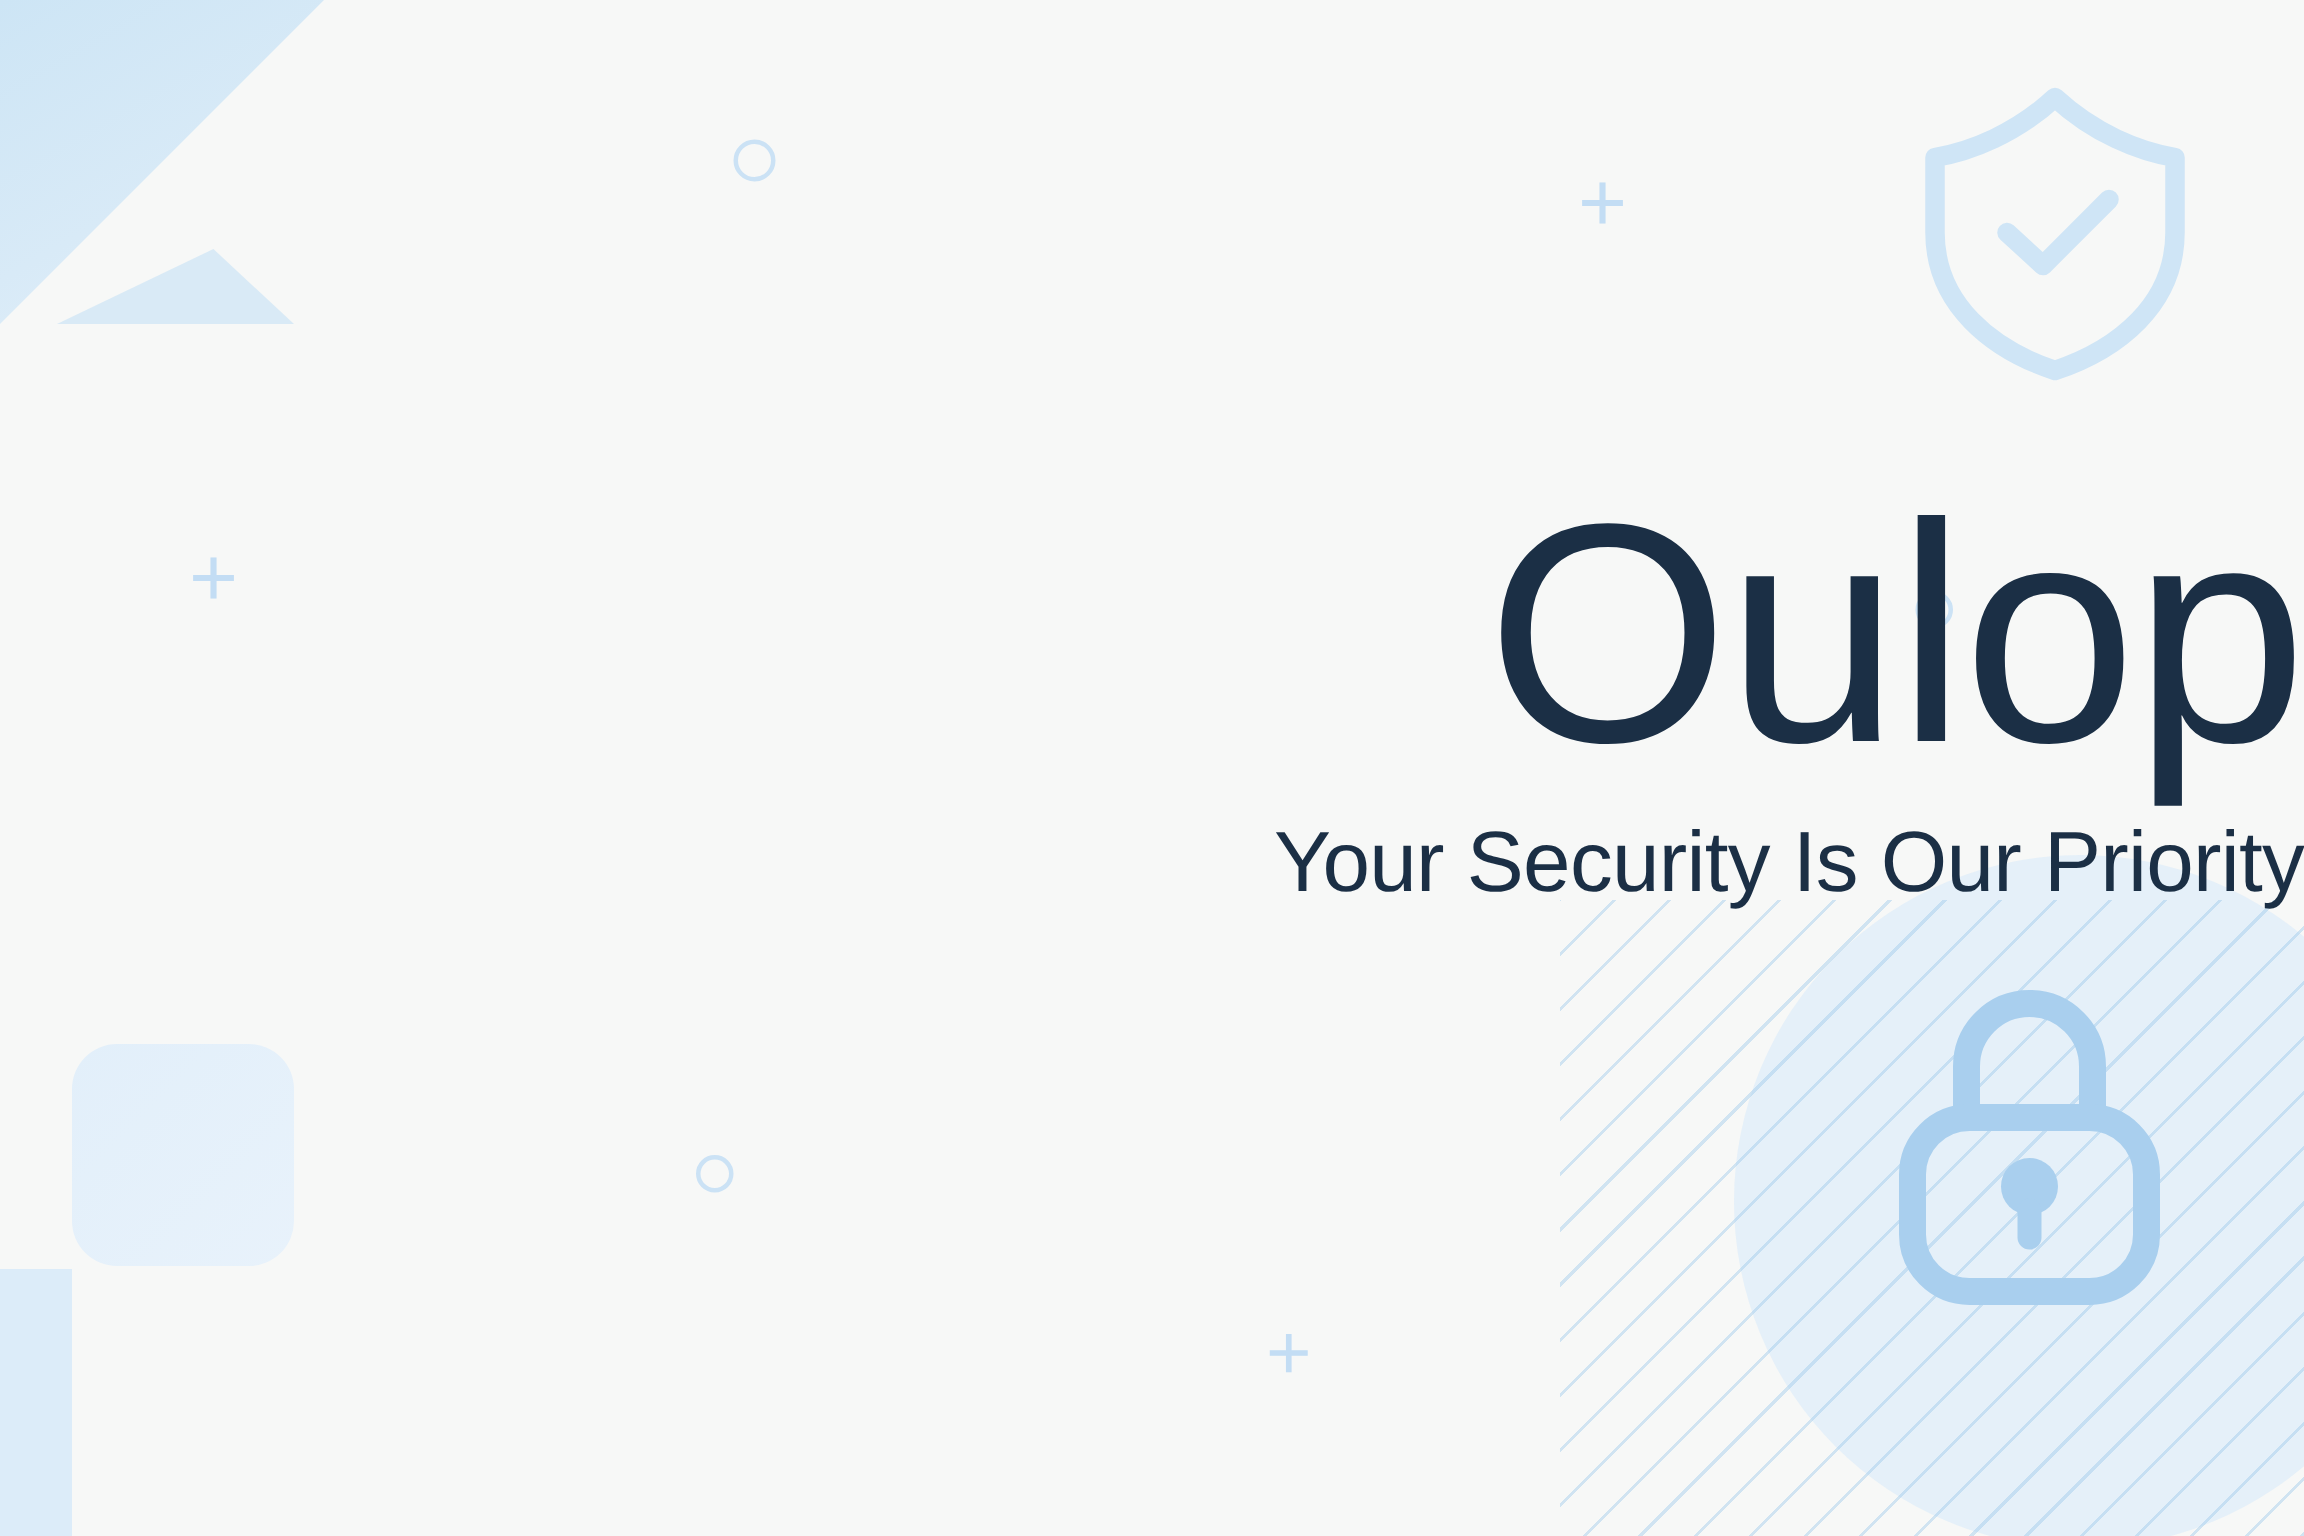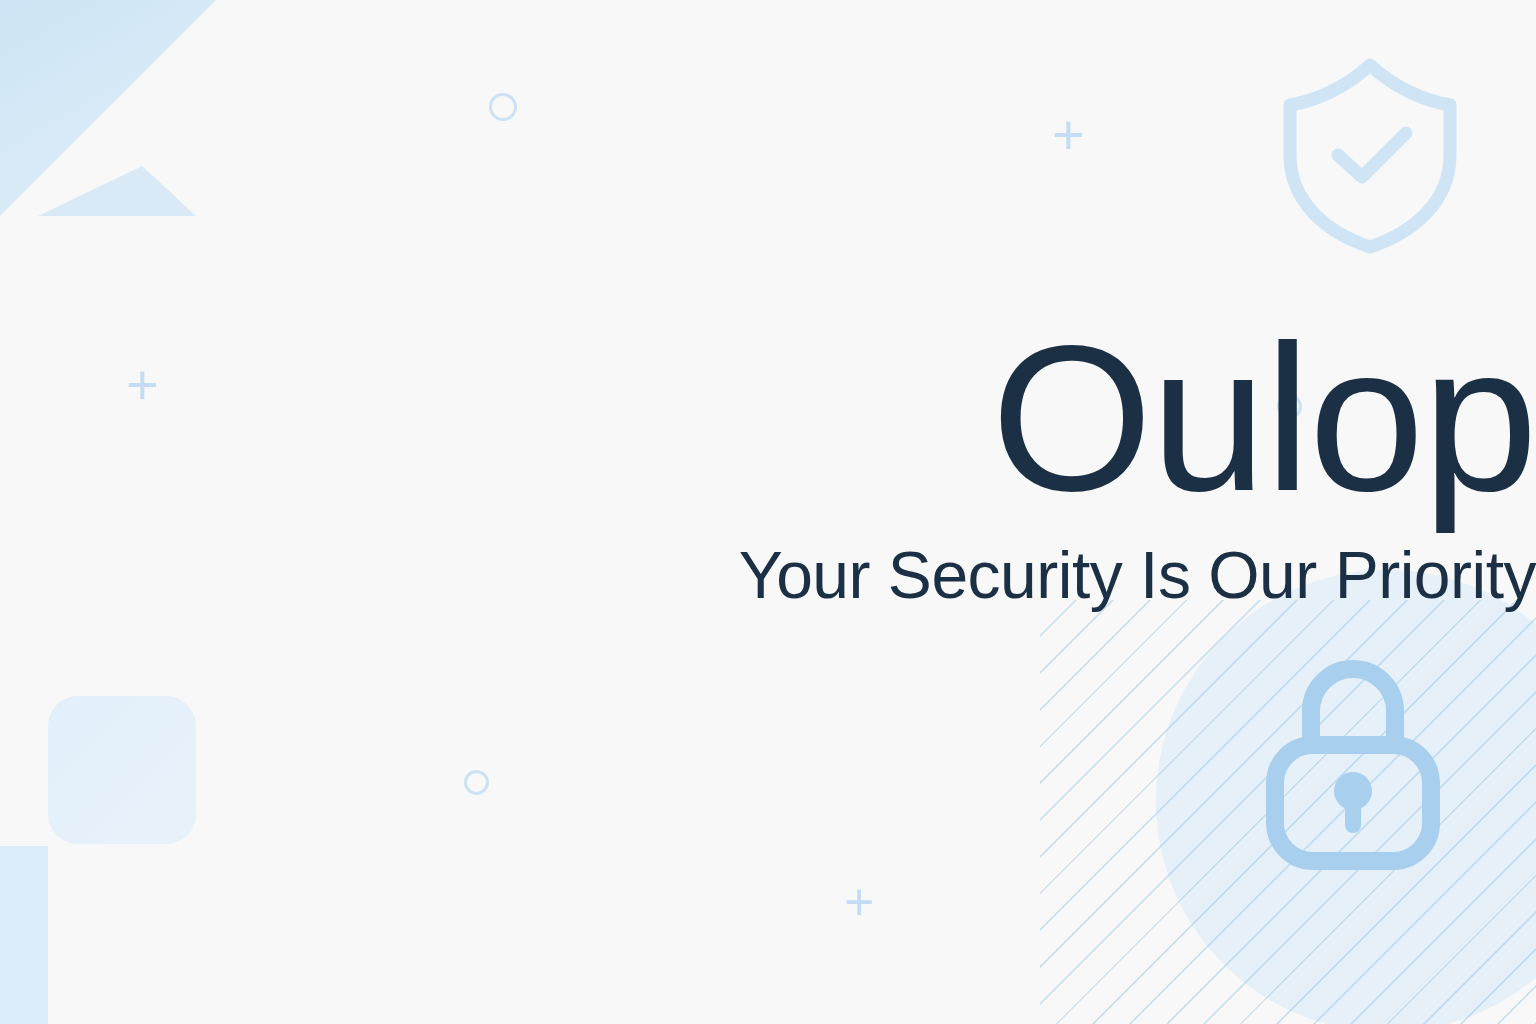--- a/index.html
+++ b/index.html
@@ -108,21 +108,21 @@
   #brand-title {
     font-size: 208px;
     line-height: 1;
     font-weight: 400;
     letter-spacing: -2px;
     color: #1b2f45;
     margin: 0 0 14px 0;
     transform: translateY(-54px);
   }
   #brand-tagline {
-    font-size: 66px;
+    font-size: 57px;
     line-height: 1;
     font-weight: 400;
     letter-spacing: -0.5px;
     color: #1b2f45;
     margin: 0;
     transform: translateY(-48px);
   }
 </style>
 </head>
 <body>

